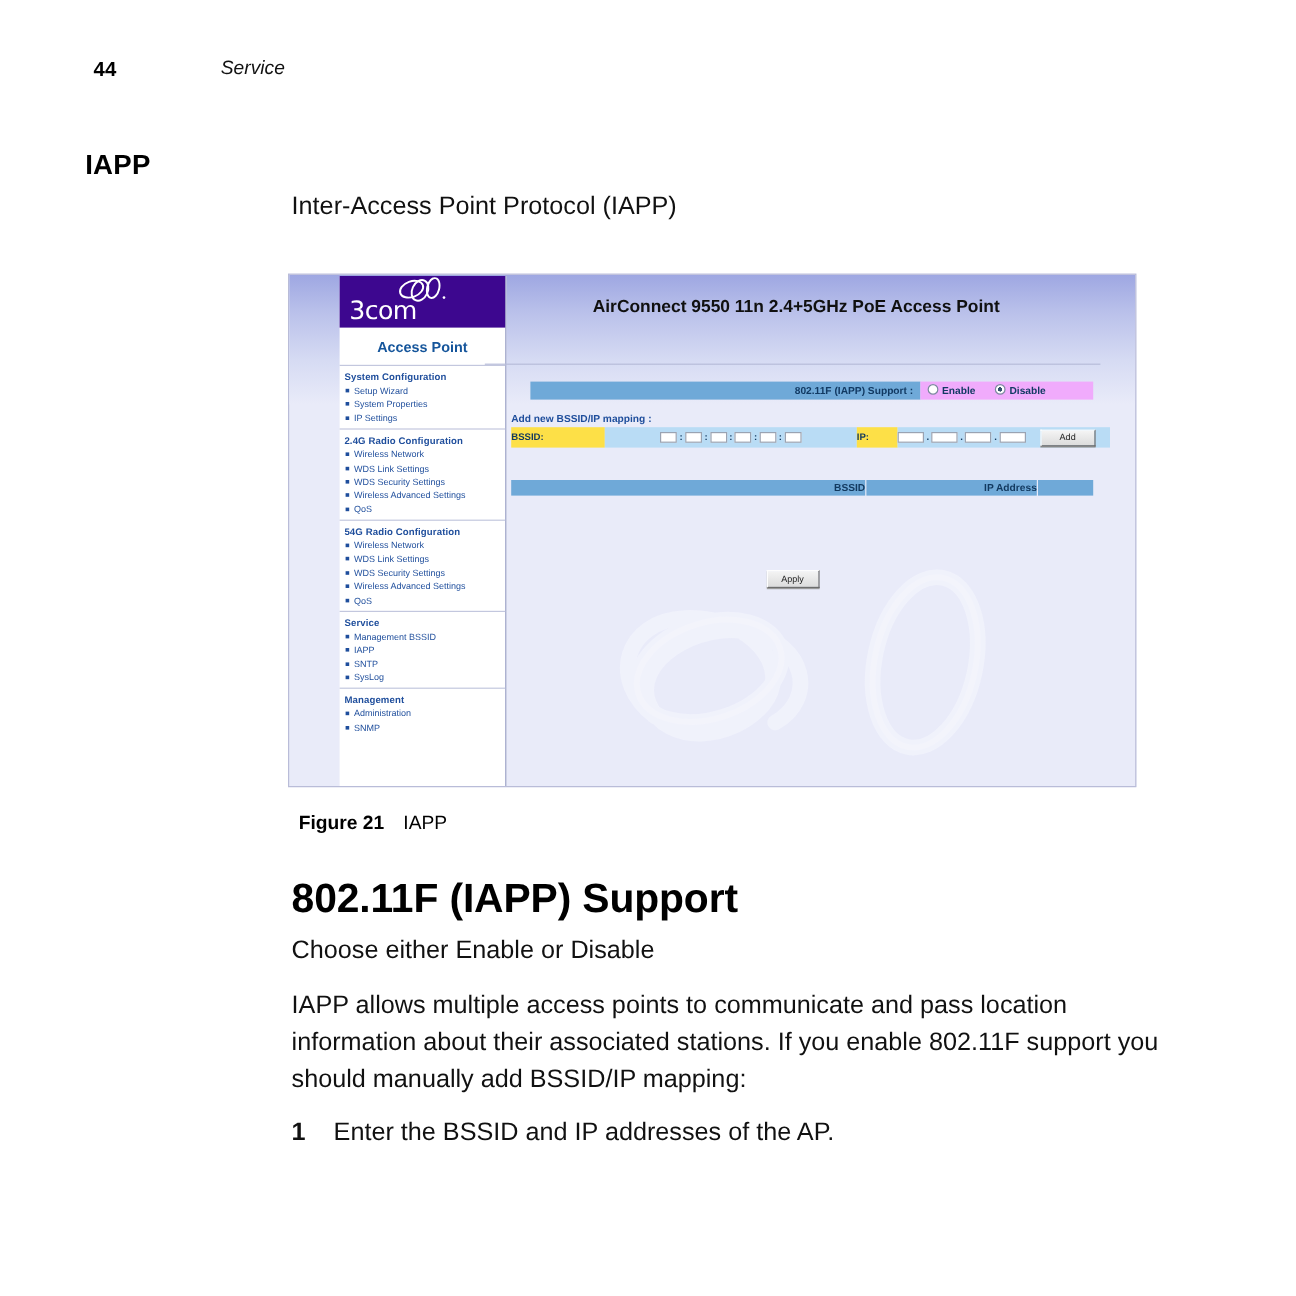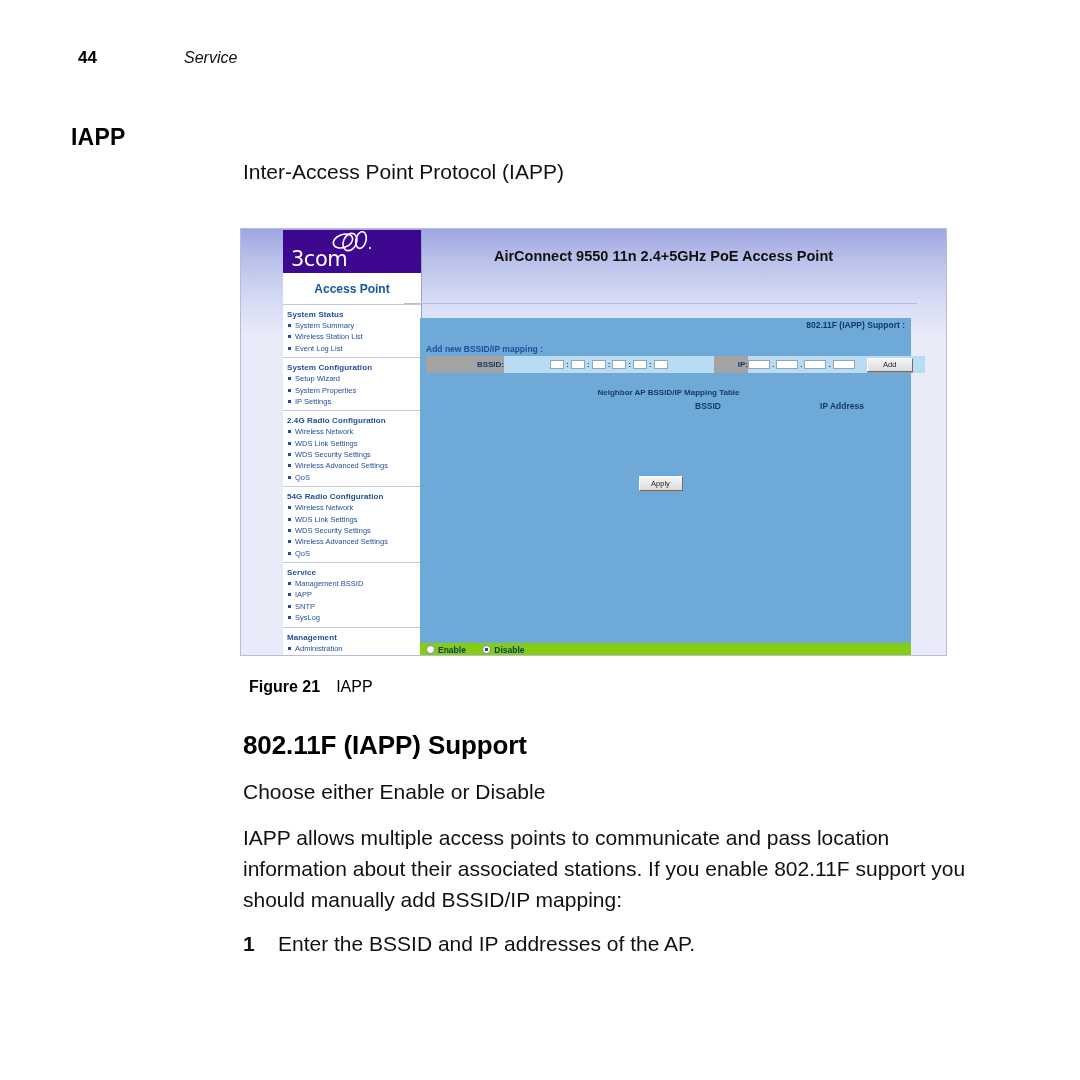--- a/index.html
+++ b/index.html
@@ -106,51 +106,50 @@
   }
   .help-q{
     position:absolute;right:8px;top:3px;font-size:12px;color:#555;
   }
   .panel{
     position:absolute;left:22px;right:28px;top:73px;height:128px;
     border-top:1px solid #b7bcd9;
   }
 
   .row-support{
-    position:absolute;left:16px;top:14px;right:6px;height:15px;
+    position:absolute;left:38px;top:14px;right:6px;height:15px;
     display:flex;
-    flex-direction:column;
   }
   .support-label{
     flex:0 0 325px;background:#6fa9d8;color:#123a63;
     font-size:8.5px;font-weight:bold;text-align:right;
     padding-right:6px;line-height:15px;box-sizing:border-box;
   }
   .support-opts{
-    flex:1 1 auto;background:#84cc16;line-height:15px;
+    flex:1 1 auto;background:#f0abfc;line-height:15px;
     font-size:8.5px;font-weight:bold;color:#123a63;padding-left:6px;
   }
   .radio{
     display:inline-block;width:7px;height:7px;border-radius:50%;
     border:1px solid #7d8ba0;background:#fff;vertical-align:-1px;margin-right:3px;
   }
   .radio.on{background:radial-gradient(circle,#33506e 0 35%,#fff 38% 100%);}
   .opt{margin-right:14px;}
 
   .addlabel{
     position:absolute;left:22px;top:40px;
     font-size:8.5px;font-weight:bold;color:#1f4e9c;
   }
   .row-map{
     position:absolute;left:22px;top:52px;right:6px;height:17px;display:flex;
     align-items:stretch;
   }
   .cell-dark{
-    background:#a3a3a3;color:#12395f;font-size:8px;font-weight:bold;
-    text-align:right;line-height:17px;box-sizing:border-box;
+    background:#fde047;color:#12395f;font-size:8px;font-weight:bold;
+    text-align:left;line-height:17px;box-sizing:border-box;
   }
   .cell-light{
     background:#b9dcf5;box-sizing:border-box;display:flex;align-items:center;
     justify-content:center;gap:2px;
   }
   .inp{
     width:14px;height:9px;background:#fff;border:1px solid #9aa3b2;
     box-sizing:border-box;
   }
   .inp.ip{width:22px;}
@@ -196,21 +195,21 @@
 
   
   .caption{
     position:absolute;left:249px;top:678px;font-size:16px;
   }
   .caption b{font-weight:bold;}
   .caption .txt{margin-left:16px;font-weight:normal;}
 
   .h2{
     position:absolute;left:243px;top:730px;
-    font-size:26px;font-weight:bold;letter-spacing:-.1px;text-align:right;
+    font-size:34px;font-weight:bold;letter-spacing:-.1px;text-align:right;
   }
   .lead{
     position:absolute;left:243px;top:780px;
     font-size:21px;font-weight:300;color:#111;
   }
   .para{
     position:absolute;left:243px;top:823px;width:730px;
     font-size:21px;font-weight:300;color:#111;line-height:1.47;
   }
   .step{
@@ -255,26 +254,20 @@
             <ellipse cx="22" cy="11" rx="6.5" ry="9" transform="rotate(25 22 11)"></ellipse>
             <ellipse cx="33" cy="9" rx="5" ry="8.5" transform="rotate(14 33 9)"></ellipse>
           </g>
           <circle cx="42" cy="17" r="1.1" fill="#ffffff"></circle>
         </svg>
         <span class="word">3com</span>
       </div>
 
       <div class="ap-title">Access Point</div>
 
-      <div class="navgroup">
-        <div class="grp-title">System Status</div>
-        <div class="navitem">System Summary</div>
-        <div class="navitem">Wireless Station List</div>
-        <div class="navitem">Event Log List</div>
-      </div>
 
       <div class="navgroup">
         <div class="grp-title">System Configuration</div>
         <div class="navitem">Setup Wizard</div>
         <div class="navitem">System Properties</div>
         <div class="navitem">IP Settings</div>
       </div>
 
       <div class="navgroup">
         <div class="grp-title">2.4G Radio Configuration</div>
@@ -349,21 +342,20 @@
               <span class="sep">.</span>
             <span class="inp ip"></span>
               <span class="sep">.</span>
             <span class="inp ip"></span>
           </div>
           <div class="btn-add-wrap">
             <div class="btn btn-add">Add</div>
           </div>
         </div>
 
-        <div class="tbl-title">Neighbor AP BSSID/IP Mapping Table</div>
         <div class="tbl-head">
           <div class="th" style="flex:0 0 295px;">BSSID</div>
           <div class="th" style="flex:1 1 auto;">IP Address</div>
           <div class="th" style="flex:0 0 46px;"></div>
         </div>
 
         <div class="apply-wrap">
           <div class="btn btn-apply">Apply</div>
         </div>
 

